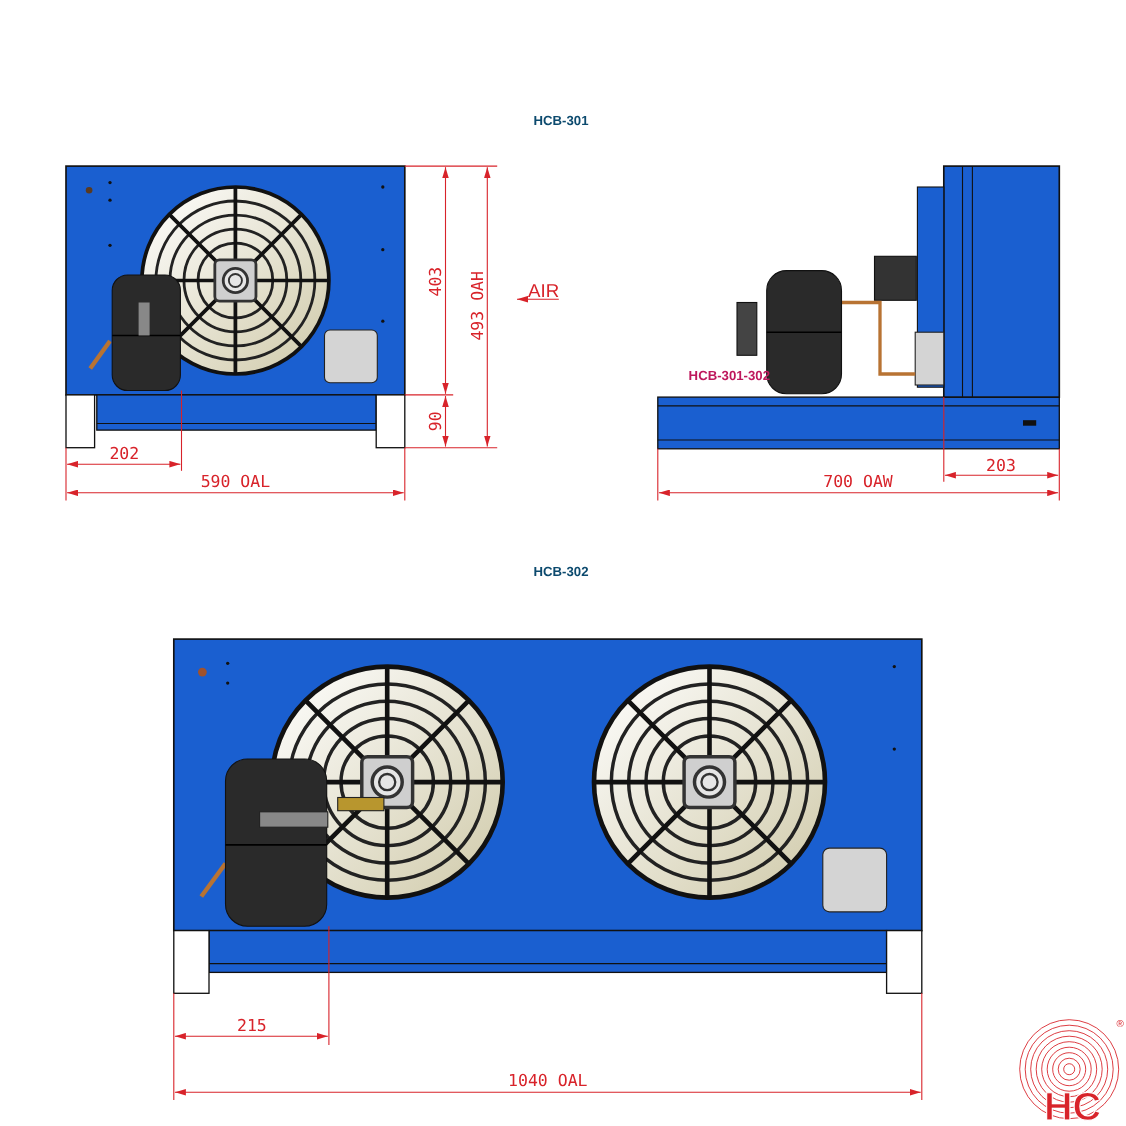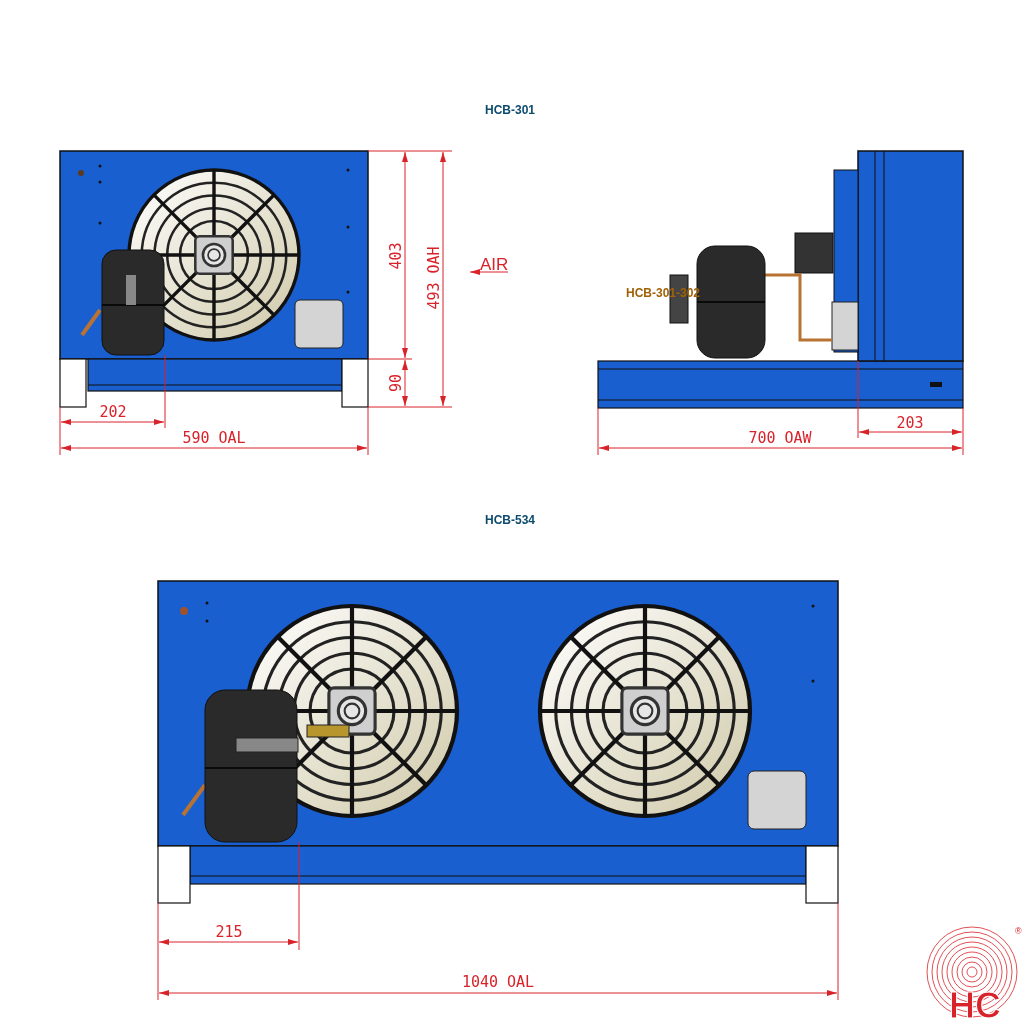--- a/index.html
+++ b/index.html
@@ -1,27 +1,27 @@
 <!DOCTYPE html>
 <html><head>
 <meta charset="utf-8">
 <style>
   html,body{margin:0;padding:0;background:#ffffff;}
   body{width:1024px;height:1024px;position:relative;overflow:hidden;font-family:"DejaVu Sans",sans-serif;}
   .title{position:absolute;font-family:"Liberation Sans",sans-serif;font-weight:bold;font-size:12px;color:#0c4a6e;transform:translateX(-50%);white-space:nowrap;}
-  .overlay-label{position:absolute;font-family:"Liberation Sans",sans-serif;font-weight:bold;font-size:12px;color:#a16207;white-space:nowrap;}
+  .overlay-label{position:absolute;font-family:"Liberation Sans",sans-serif;font-weight:bold;font-size:12px;color:#be185d;white-space:nowrap;margin-top:48px;}
   svg{position:absolute;left:0;top:0;}
   .dim{font-family:"DejaVu Sans Mono",monospace;font-size:15px;fill:#d8232a;}
   .air{font-family:"Liberation Sans",sans-serif;font-size:17px;fill:#d8232a;}
 </style>
 </head>
 <body>
 
 <div class="title" style="left:510px;top:103px;">HCB-301</div>
-<div class="title" style="left:510px;top:513px;">HCB-534</div>
+<div class="title" style="left:510px;top:513px;">HCB-302</div>
 
 <svg width="1024" height="1024" viewBox="0 0 1024 1024">
   <defs>
     <marker id="arr" markerWidth="10" markerHeight="6" refX="10" refY="3" orient="auto-start-reverse">
       <path d="M0,0 L10,3 L0,6 z" fill="#d8232a"></path>
     </marker>
     <linearGradient id="grille" x1="0" y1="0" x2="1" y2="1">
       <stop offset="0" stop-color="#ffffff"></stop>
         <stop offset="1" stop-color="#cfc9a8"></stop>
     </linearGradient>

